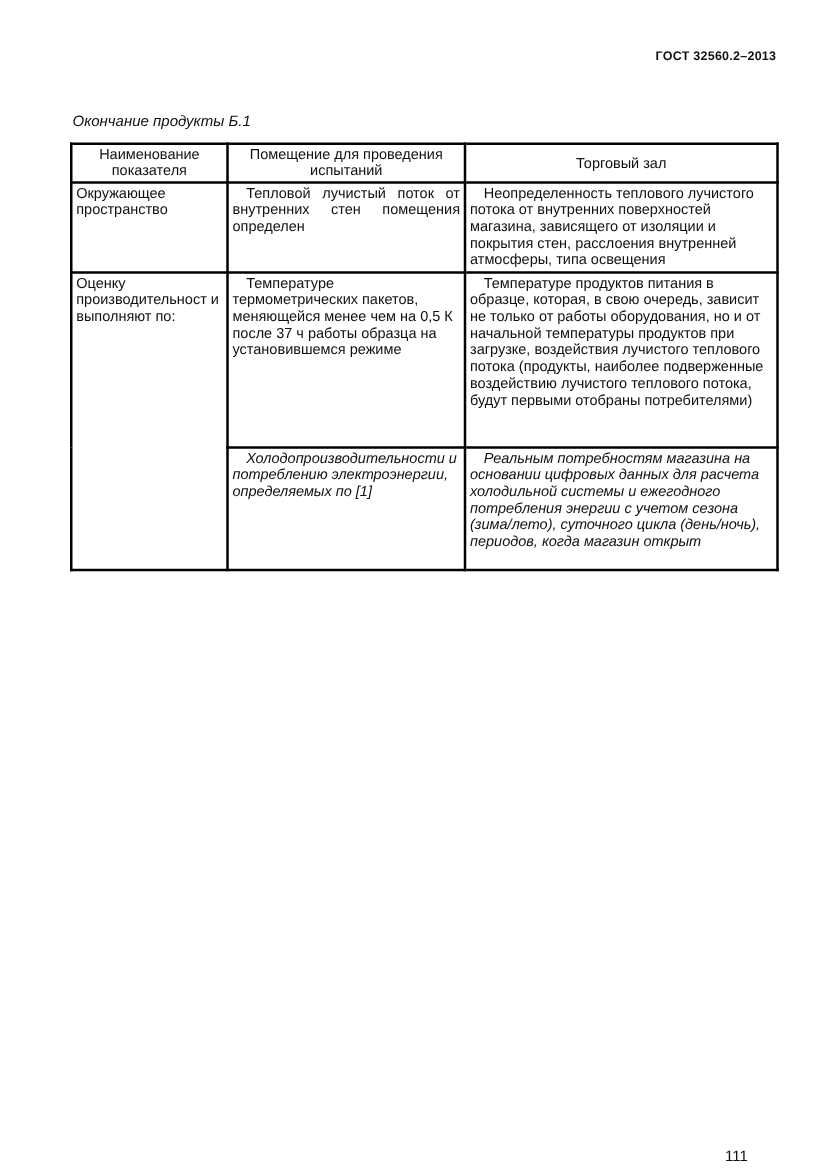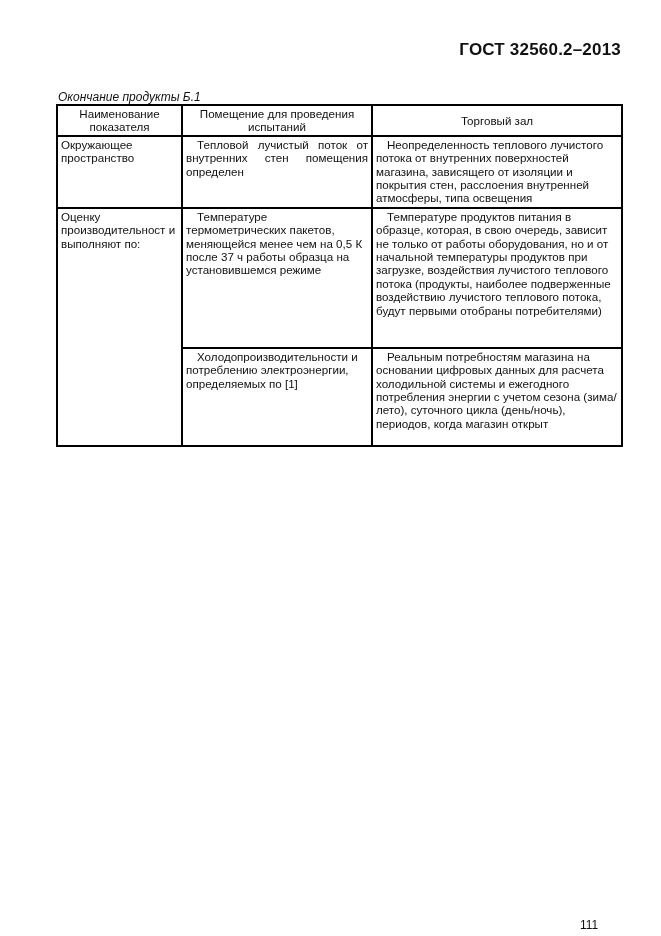--- a/index.html
+++ b/index.html
@@ -1,32 +1,32 @@
 <!DOCTYPE html>
 <html><head>
 <meta charset="utf-8">
 <style>
   html, body { margin:0; padding:0; background:#ffffff; }
   body { width:661px; height:936px; position:relative; overflow:hidden;
          font-family:"Liberation Sans", sans-serif; color:#111; }
-  .header-code { position:absolute; top:40px; right:40px; font-size:17px; font-weight:bold; letter-spacing:0.2px; }
+  .header-code { position:absolute; top:40px; right:40px; font-size:10px; font-weight:bold; letter-spacing:0.2px; }
   .caption { position:absolute; top:90px; left:58px; font-size:12px; font-style:italic; }
-  table.t { position:absolute; top:104px; left:56px; width:565px; border-collapse:collapse;
+  table.t { position:absolute; top:114px; left:56px; width:565px; border-collapse:collapse;
             font-size:11.6px; line-height:13.4px; table-layout:fixed; }
   table.t td, table.t th { border:2px solid #000; padding:1px 3px 1px 3px; vertical-align:top; }
   table.t th { font-weight:normal; text-align:center; vertical-align:middle; }
   col.c1 { width:125px; } col.c2 { width:190px; } col.c3 { width:250px; }
   .ind { text-indent:11px; }
   .just { text-align:justify; }
   td.mid { vertical-align:middle; }
   td.lower { vertical-align:bottom; padding-bottom:84px;margin-top:44px; }
   .hrow th { height:23px; }
   .r1 td { height:68px; }
   .r2a td { height:136px; }
-  .r2b td { height:94px; }
+  .r2b td { height:94px;font-style:italic; }
   .page-num { position:absolute; top:880px; left:580px; font-size:12px;margin-top:38px; }
 </style>
 </head>
 <body>
 
 <div class="header-code">ГОСТ  32560.2–2013</div>
 
 <div class="caption">Окончание продукты Б.1</div>
 
 <table class="t">

